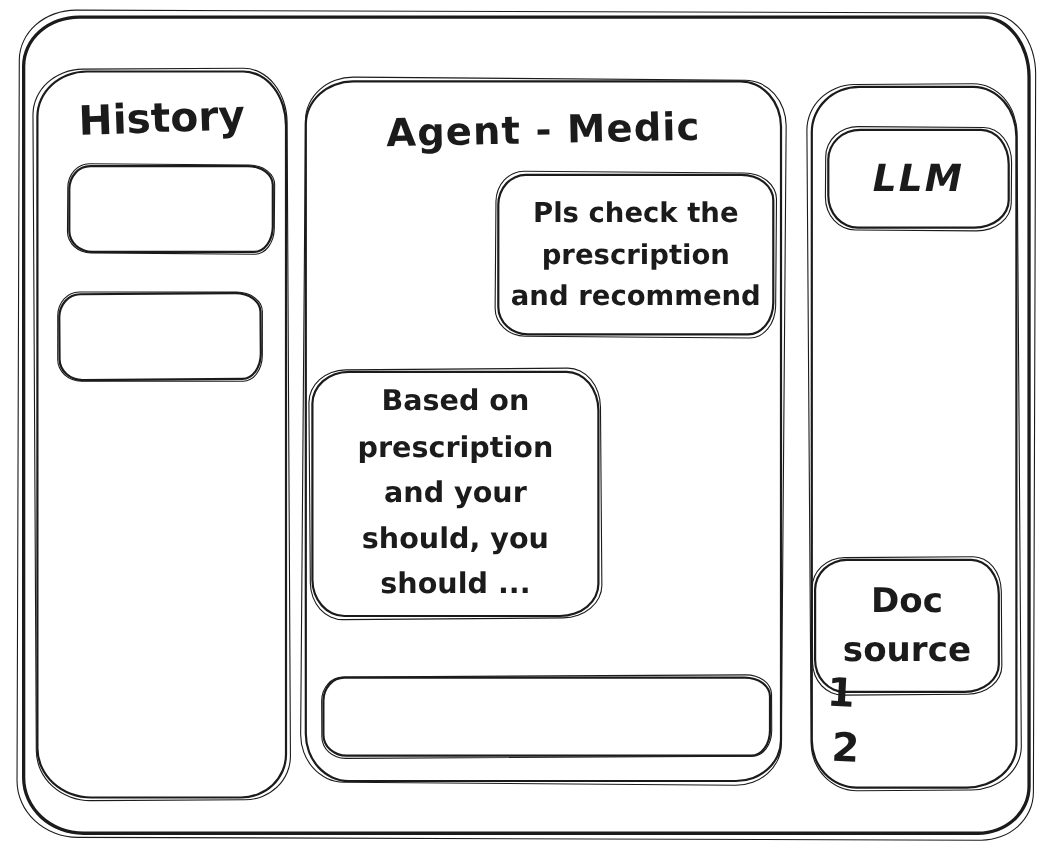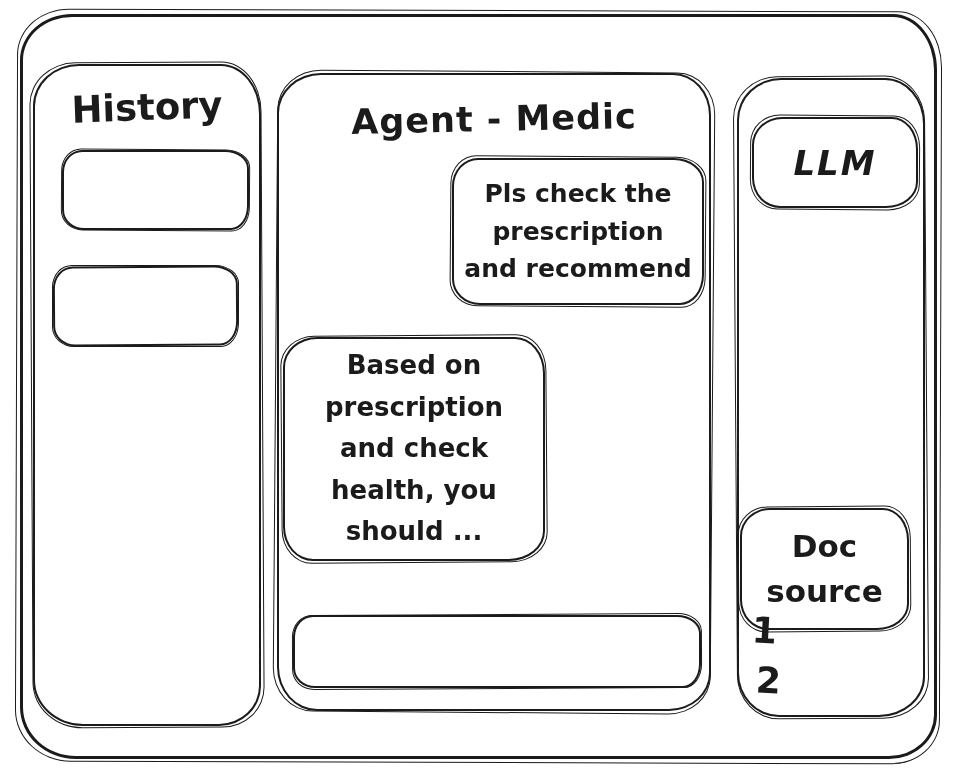--- a/index.html
+++ b/index.html
@@ -150,21 +150,21 @@
   <div class="sk hitem h2"></div>
 
   <div class="sk panel-center"></div>
   <div class="txt chat-title">Agent - Medic</div>
 
   <div class="sk bubble bubble-user">
     <span>Pls check the prescription and recommend</span>
   </div>
 
   <div class="sk bubble bubble-agent">
-    <span>Based on prescription and check health, you should ...</span>
+    <span>Based on prescription and your should, you should ...</span>
   </div>
 
   <div class="sk inputwrap">
     <input class="chat-input" value="" placeholder="" style="">
   </div>
 
   <div class="sk panel-right"></div>
   <button class="sk btn btn-llm">LLM</button>
   <button class="sk btn btn-doc">Doc source</button>
 

